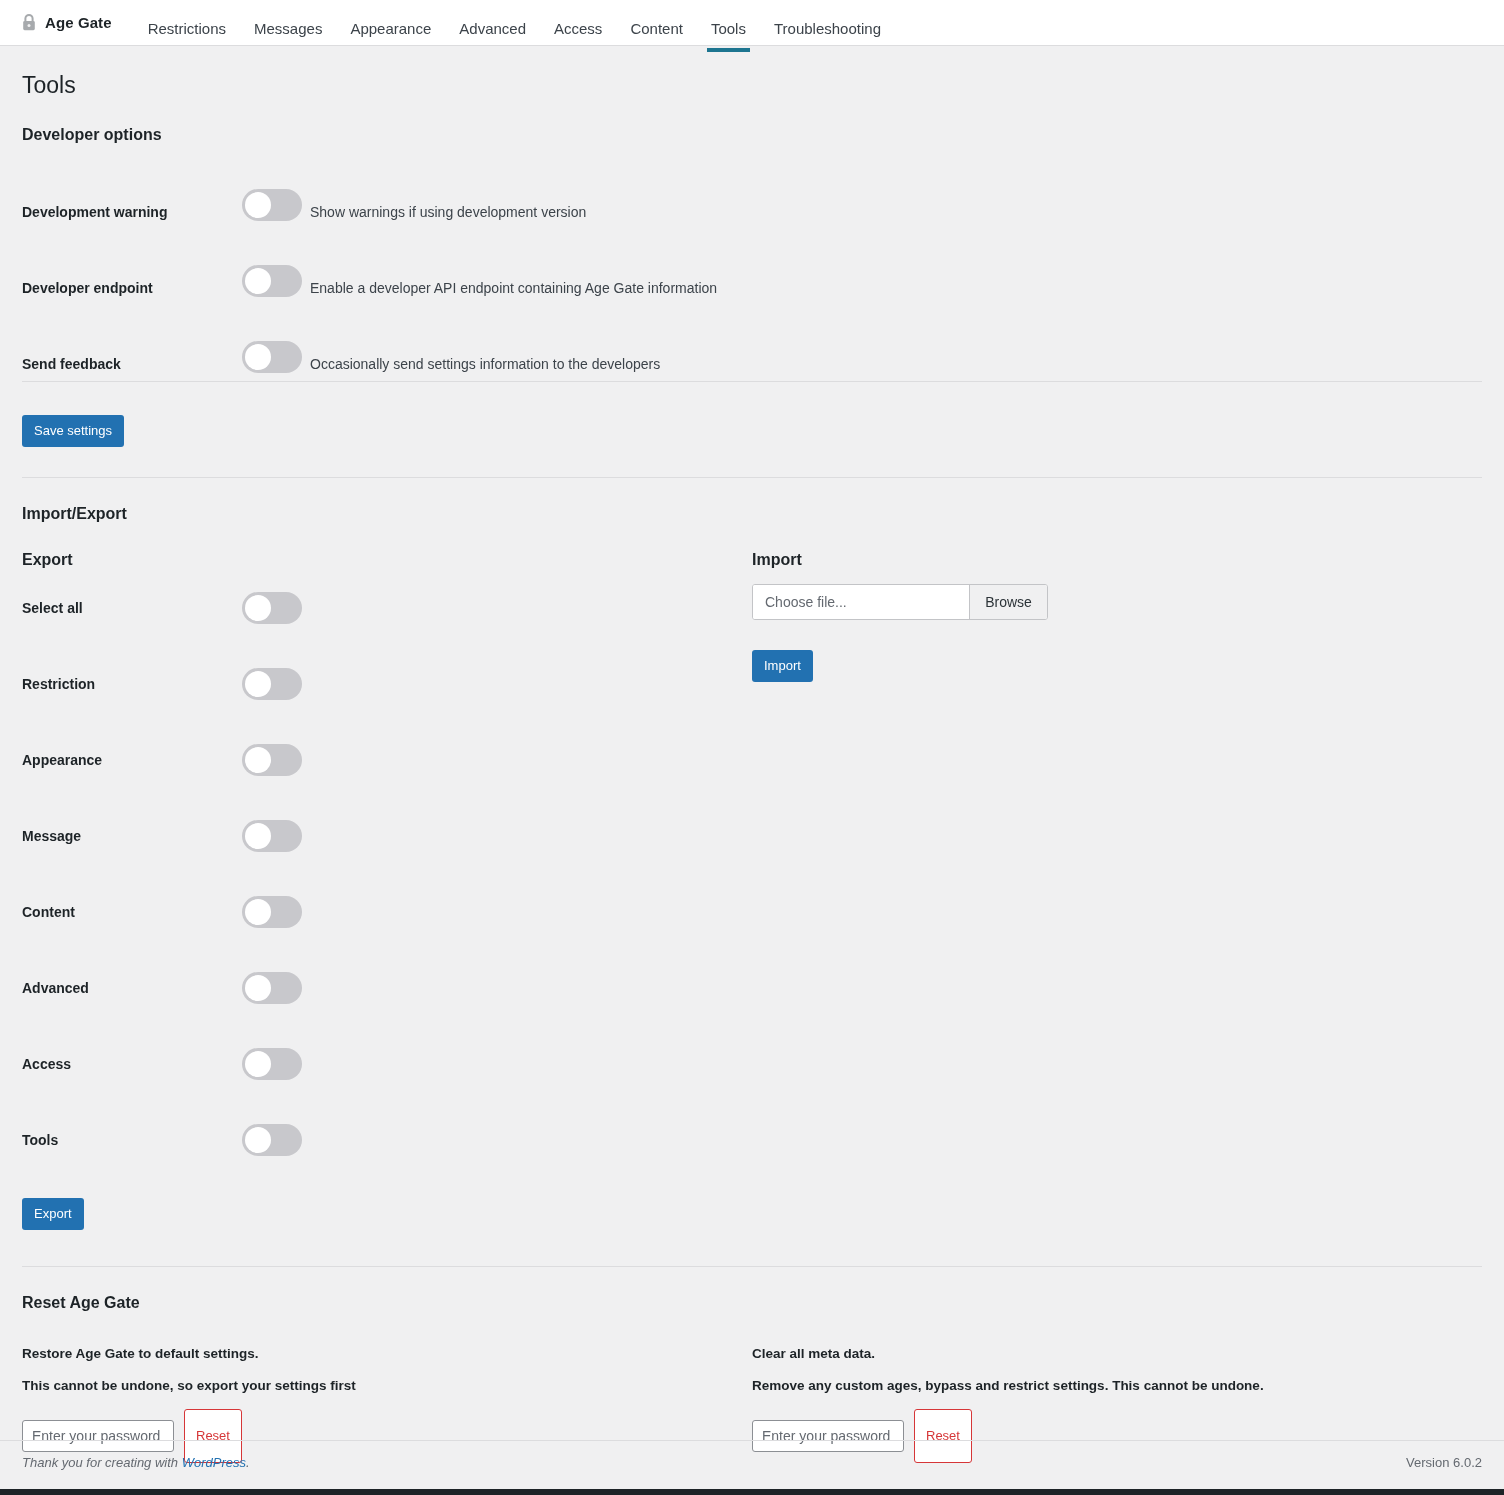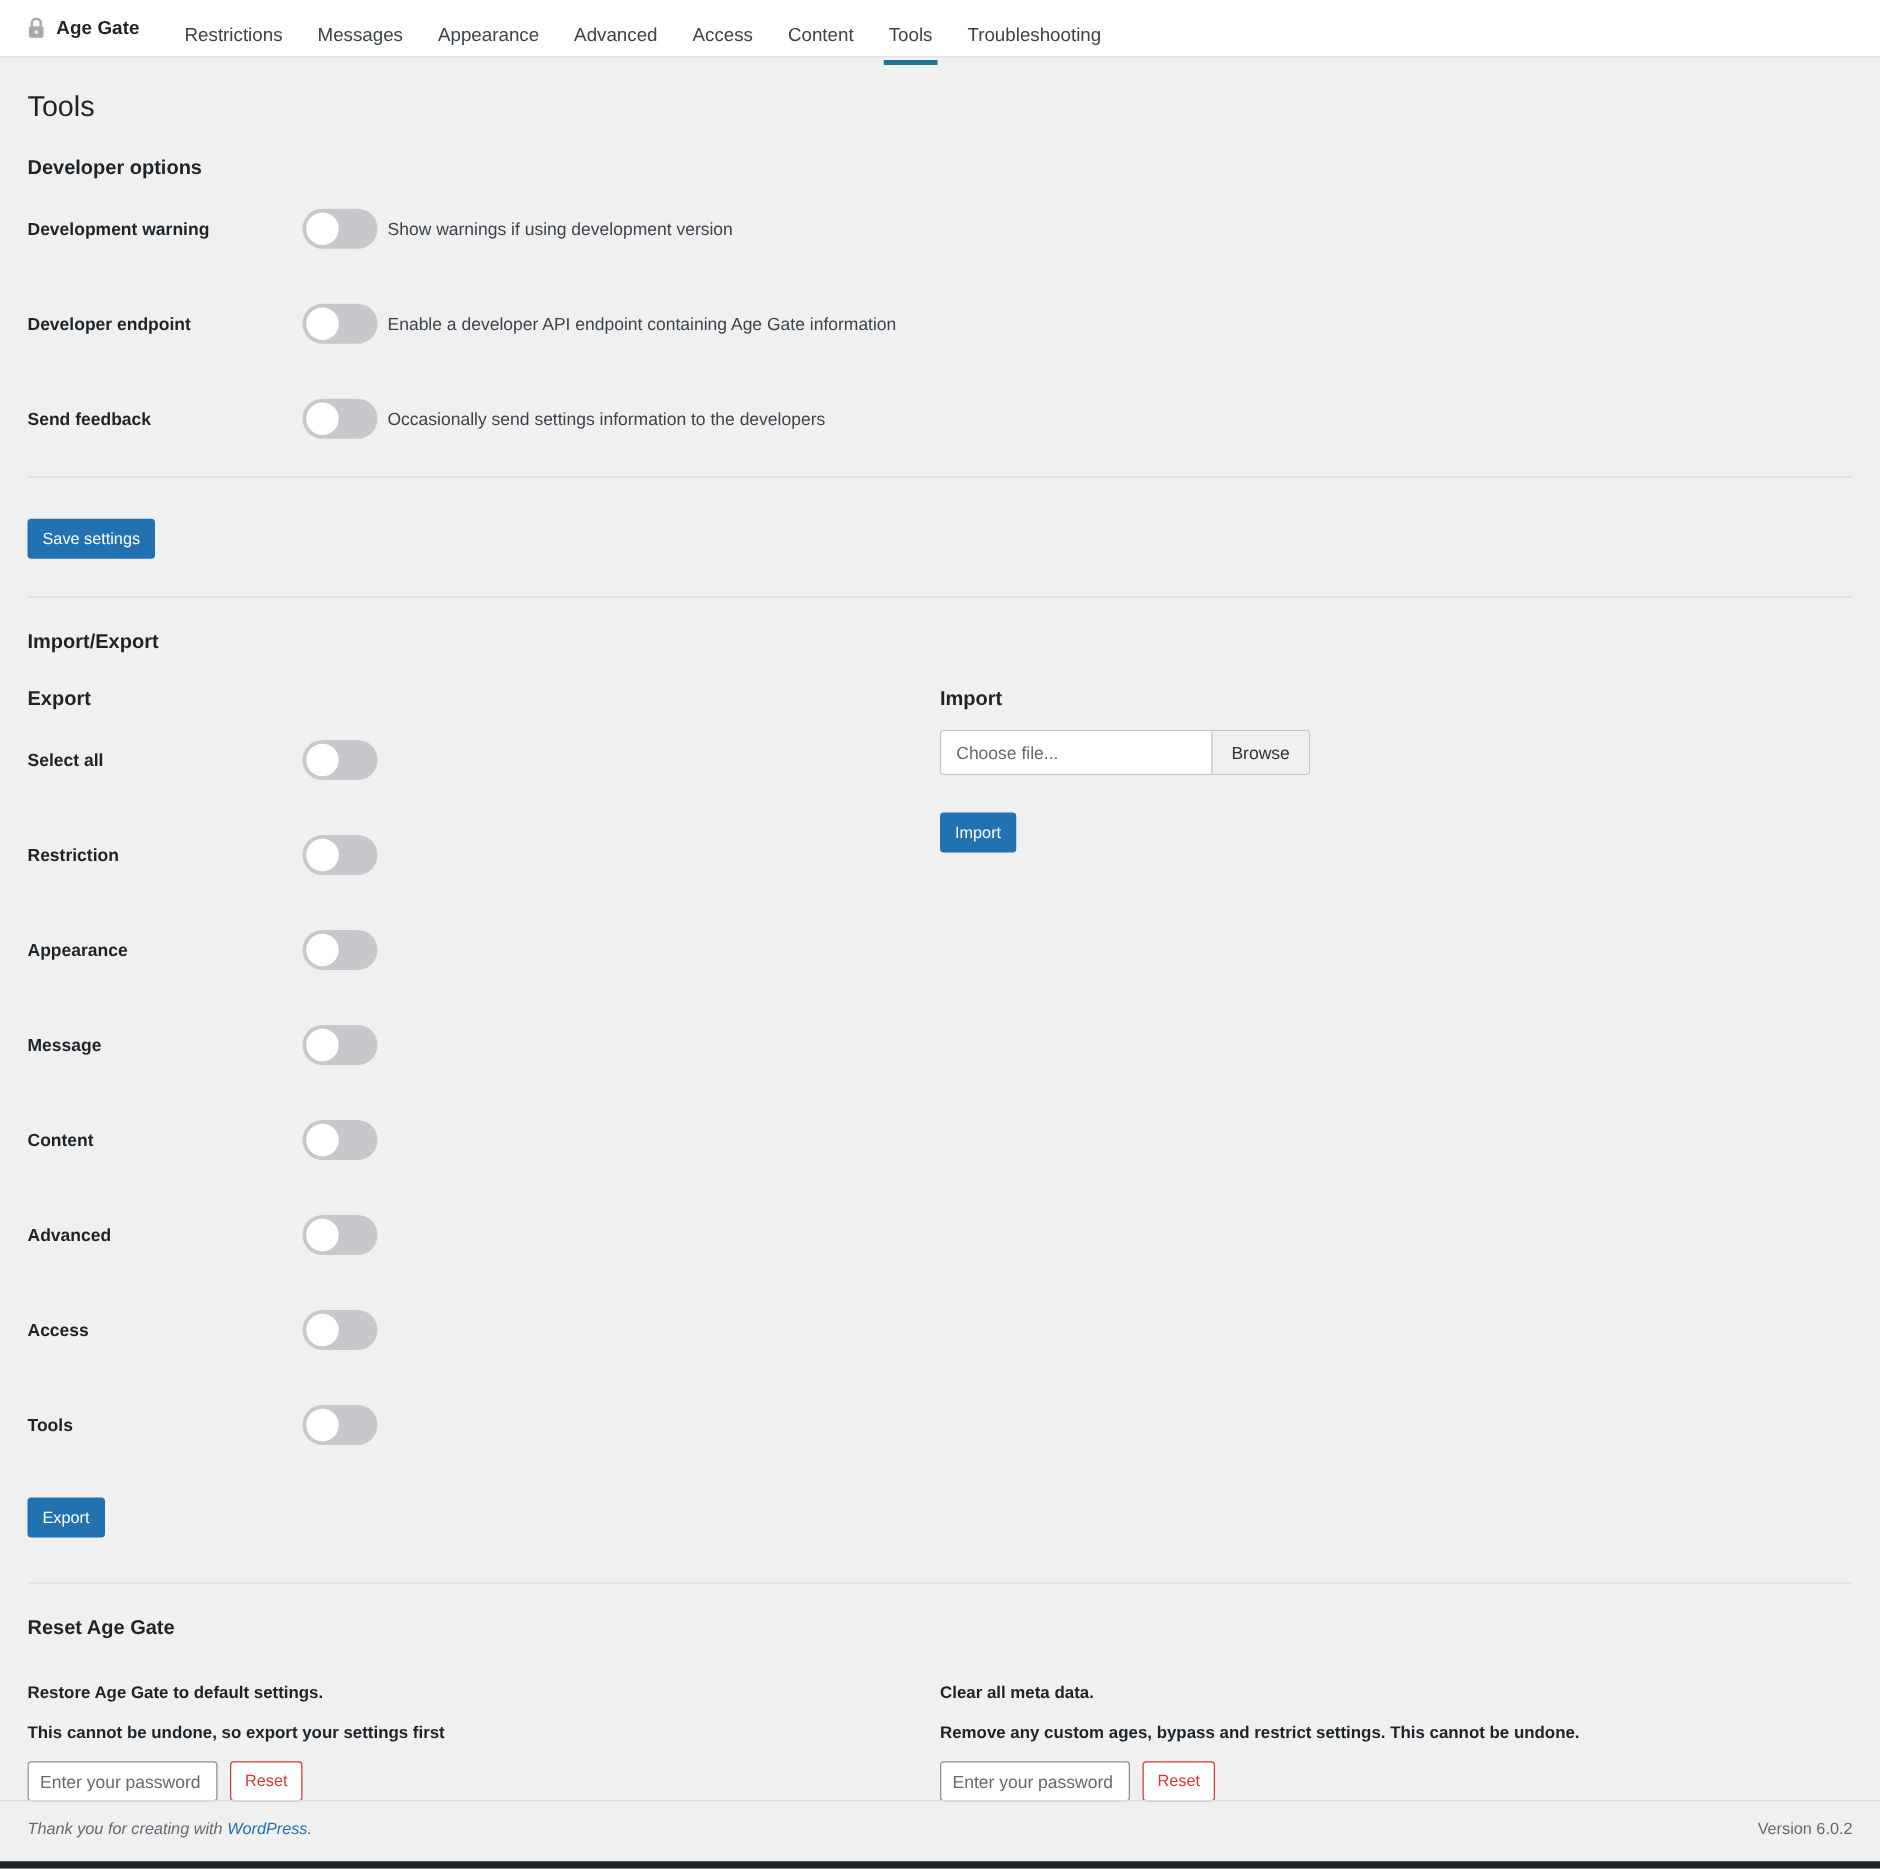--- a/index.html
+++ b/index.html
@@ -80,21 +80,21 @@
     font-size: 16px;
     font-weight: bold;
     color: #1d2327;
     margin: 0 0 0 0;
     line-height: 20px;
   }
 
   
   .field-row {
     display: flex;
-    align-items: center;
+    align-items: flex-end;
     height: 76px;
   }
   .field-label {
     width: 220px;
     flex: 0 0 220px;
     font-size: 14px;
     font-weight: bold;
     color: #1d2327;
     line-height: 18px;
   }
@@ -151,21 +151,21 @@
   }
   .btn-danger {
     display: inline-block;
     background: #ffffff;
     color: #d63638;
     border: 1px solid #d63638;
     border-radius: 3px;
     font-family: "Liberation Sans", sans-serif;
     font-size: 13px;
     line-height: 16px;
-    padding: 7px 11px;
+    padding: 18px 11px;
     cursor: pointer;
   }
 
   
   .ie-grid {
     display: flex;
     align-items: flex-start;
   }
   .ie-col-left { width: 730px; flex: 0 0 730px; }
   .ie-col-right { flex: 1; }

